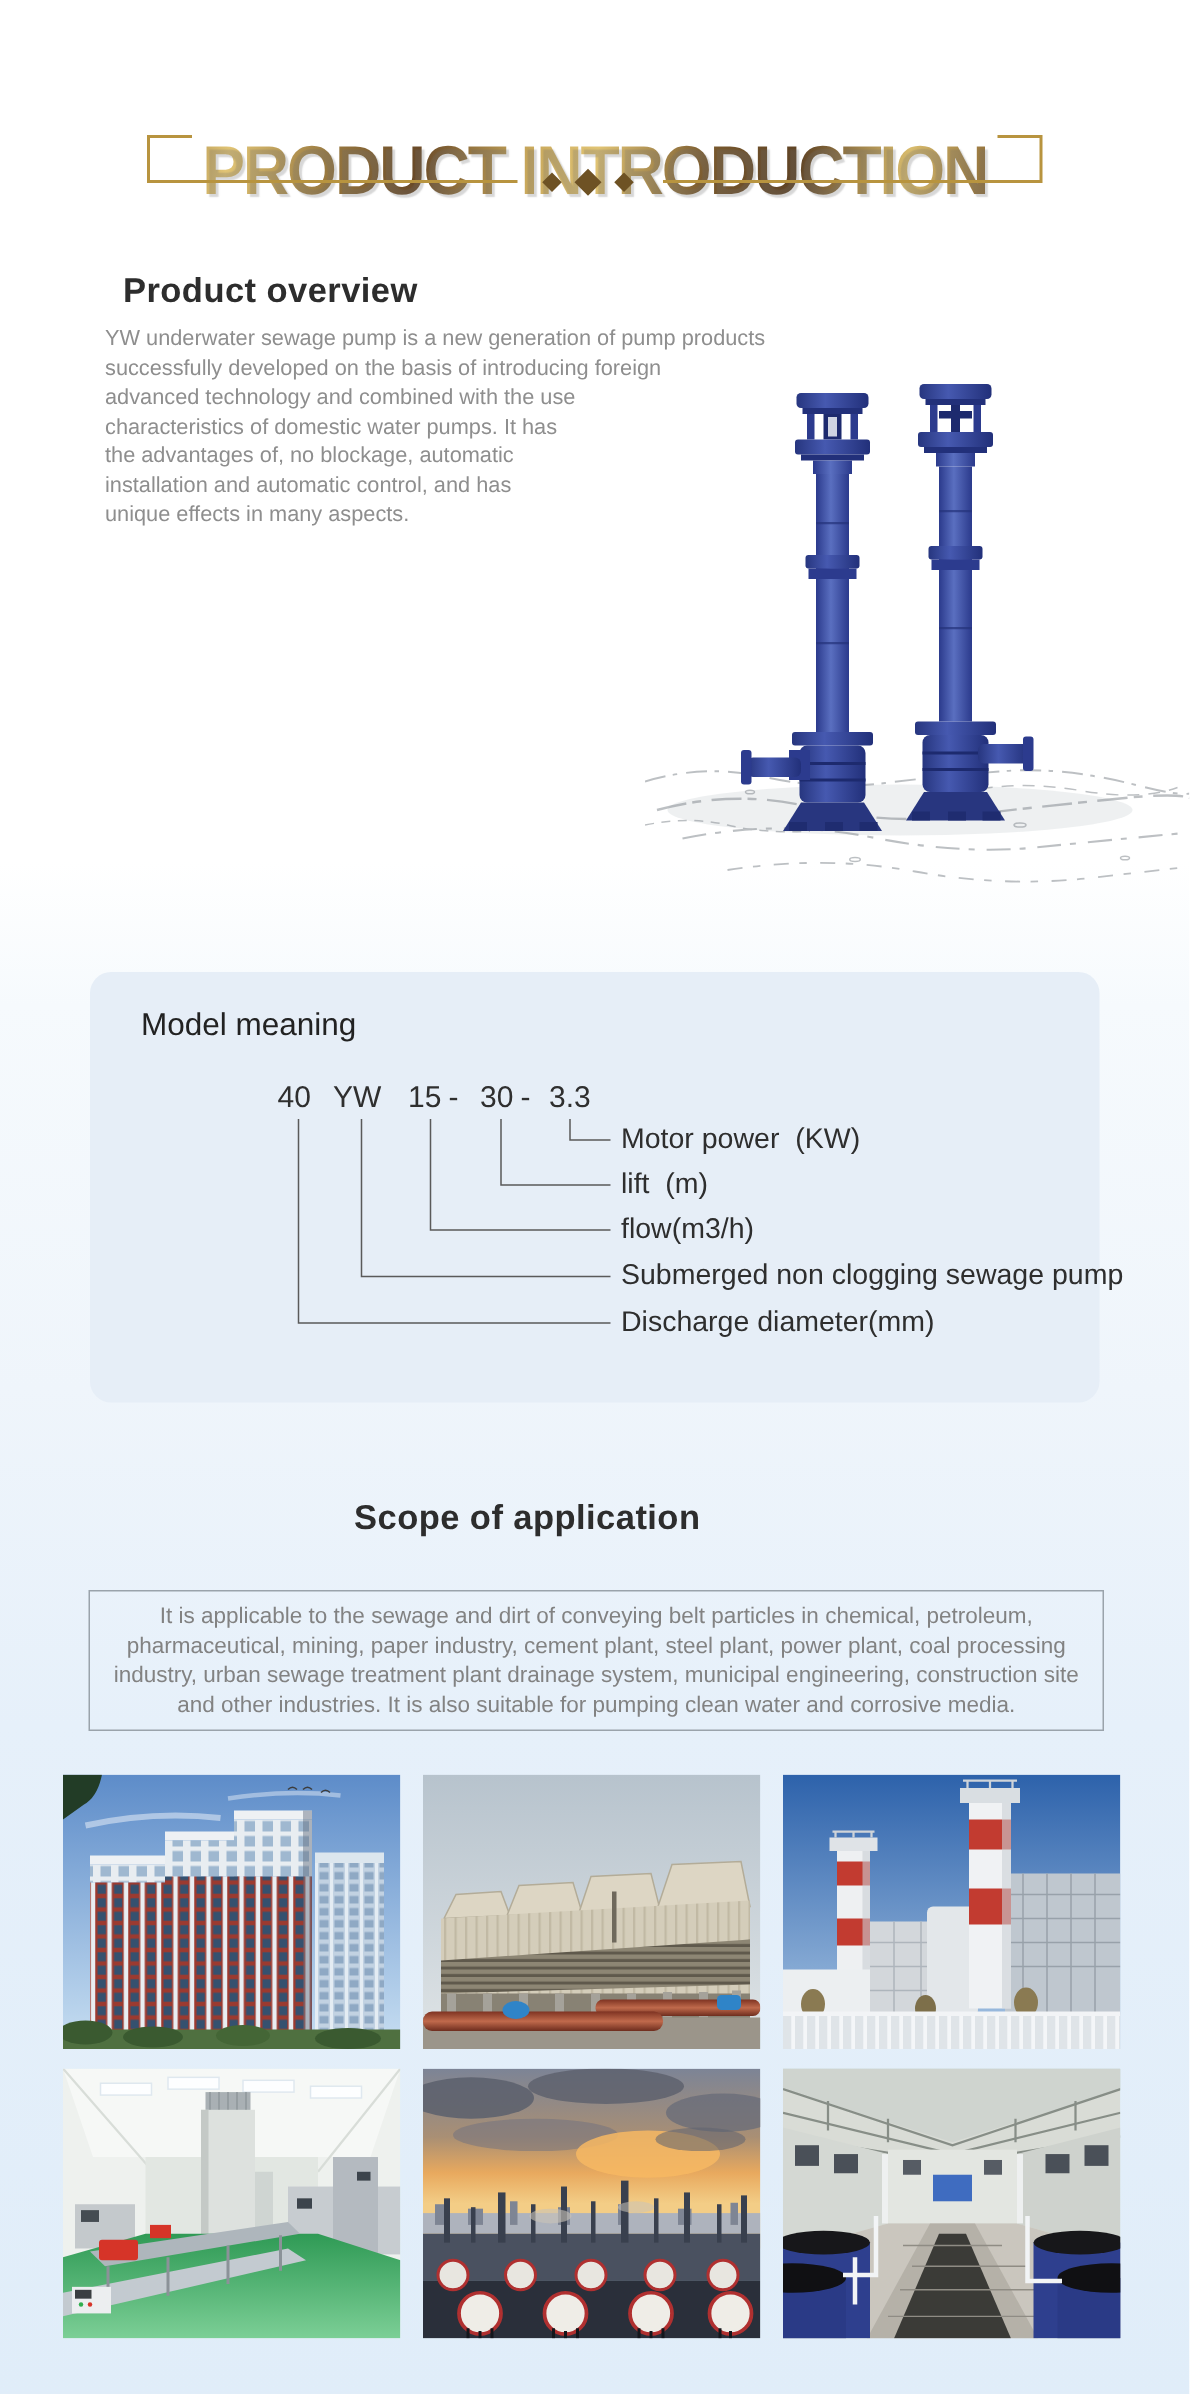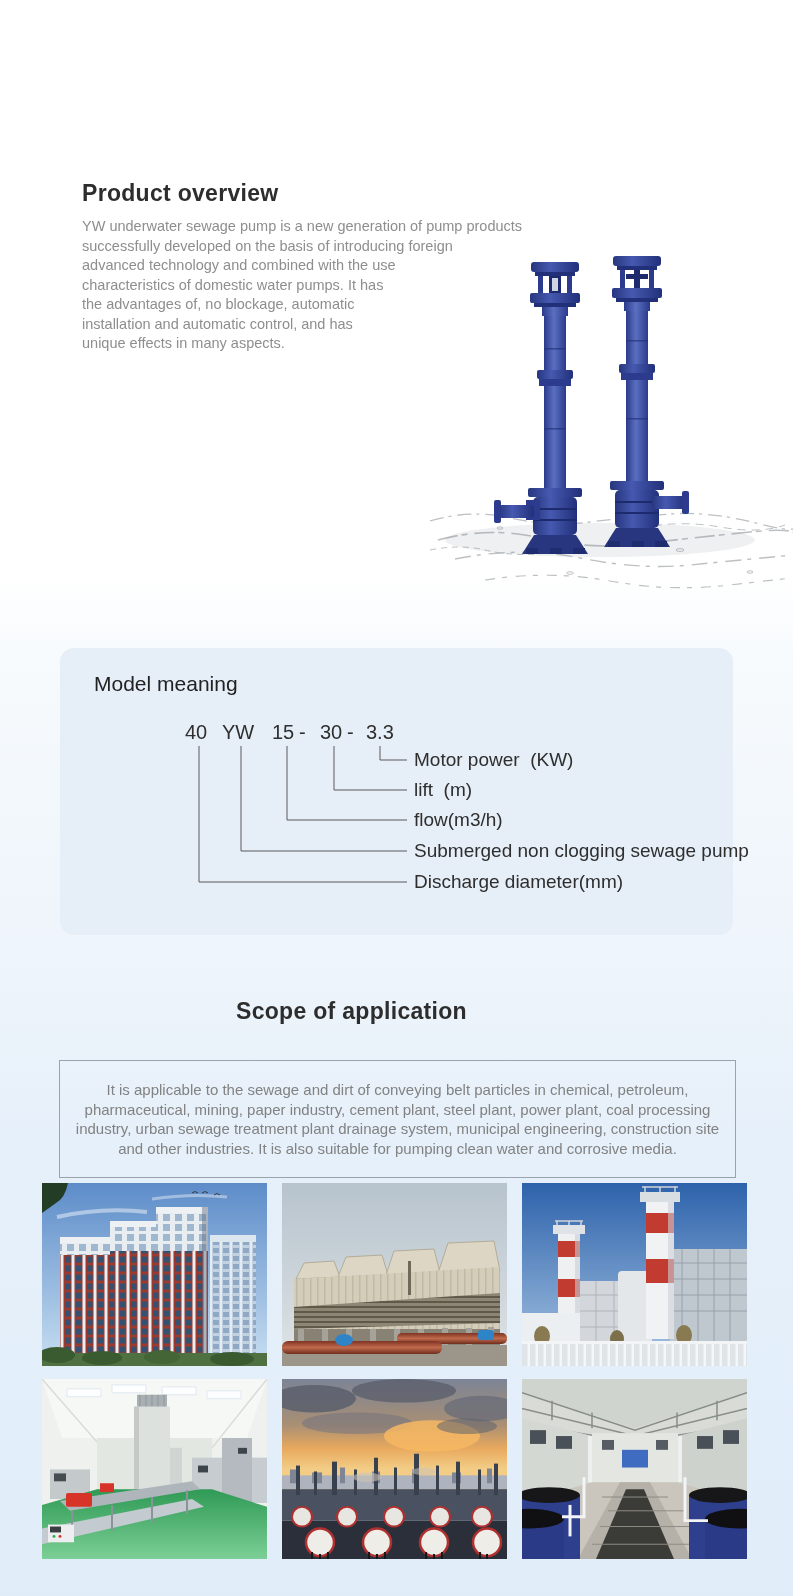--- a/index.html
+++ b/index.html
@@ -16,49 +16,63 @@
   @supports ((-webkit-background-clip:text) or (background-clip:text)){
     .main-title{
       background:linear-gradient(100deg,#5f4325 0%,#8a6a35 9%,#e2c575 17%,#9a7a40 26%,#6a4a28 34%,#caa95c 44%,#e2c575 50%,#7a5a2e 60%,#5f4325 68%,#d9bc6d 78%,#8a6835 86%,#5f4325 94%,#9a7a40 100%);
       -webkit-background-clip:text;background-clip:text;color:transparent;}
   }
   .hdr-deco{position:absolute;left:0;top:0;}
 
   
   .sec-h{position:absolute;font-size:23px;font-weight:700;color:#2d2d2d;letter-spacing:.3px;margin:0;}
   .ov-title{left:82px;top:180px;}
-  .ov-body{position:absolute;left:82px;top:217px;width:500px;margin:0;
+  .ov-body{position:absolute;left:70px;top:217px;width:500px;margin:0;
     font-size:14.5px;line-height:19.5px;color:#8e8e8e;white-space:pre-line;}
   .pump-art{position:absolute;left:430px;top:228px;}
 
   
   .model-card{position:absolute;left:60px;top:648px;width:673px;height:287px;
     background:#e6eef7;border-radius:14px;}
   .model-title{position:absolute;left:34px;top:24px;font-size:21px;font-weight:400;color:#222;margin:0;}
   .m-lines{position:absolute;left:0;top:0;}
   .m-code{position:absolute;top:72px;font-size:20px;color:#2f2f2f;line-height:24px;}
   .m-label{position:absolute;left:354px;font-size:19px;color:#2e2e2e;line-height:20px;white-space:pre;}
 
   
   .scope-title{left:0;top:998px;width:703px;text-align:center;}
-  .scope-box{position:absolute;left:59px;top:1060px;width:645px;padding:19px 15px;
+  .scope-box{position:absolute;left:59px;top:1060px;width:645px;padding:7px 15px;
     border:1px solid #9aa3ab;font-size:15px;line-height:19.5px;color:#828282;text-align:center;}
 
   
   .grid{position:absolute;left:42px;top:1183px;width:705px;
     display:grid;grid-template-columns:225px 225px 225px;grid-template-rows:183px 180px;
     column-gap:15px;row-gap:13px;}
   .grid figure{margin:0;width:225px;overflow:hidden;}
   .grid svg{display:block;}
 </style>
 </head>
 <body>
 
 <div class="page">
 
+  <div class="hdr">
+    <h1 class="main-title">PRODUCT INTRODUCTION</h1>
+    <svg class="hdr-deco" width="793" height="150" viewBox="0 0 793 150">
+      <g stroke="#b8943f" stroke-width="2" fill="none">
+        <path d="M128 91 H99 V121 H345"></path>
+        <path d="M665 91 H694 V121 H442"></path>
+      </g>
+      <g fill="#6e5224">
+        <path d="M368 115 l6.5 6.5 -6.5 6.5 -6.5 -6.5 z"></path>
+        <path d="M392 112.5 l9 9 -9 9 -9 -9 z"></path>
+        <path d="M416 115 l6.5 6.5 -6.5 6.5 -6.5 -6.5 z"></path>
+      </g>
+    </svg>
+  </div>
 
   <h2 class="sec-h ov-title">Product overview</h2>
   <p class="ov-body">YW underwater sewage pump is a new generation of pump products
 successfully developed on the basis of introducing foreign
 advanced technology and combined with the use
 characteristics of domestic water pumps. It has
 the advantages of, no blockage, automatic
 installation and automatic control, and has
 unique effects in many aspects.</p>
 

